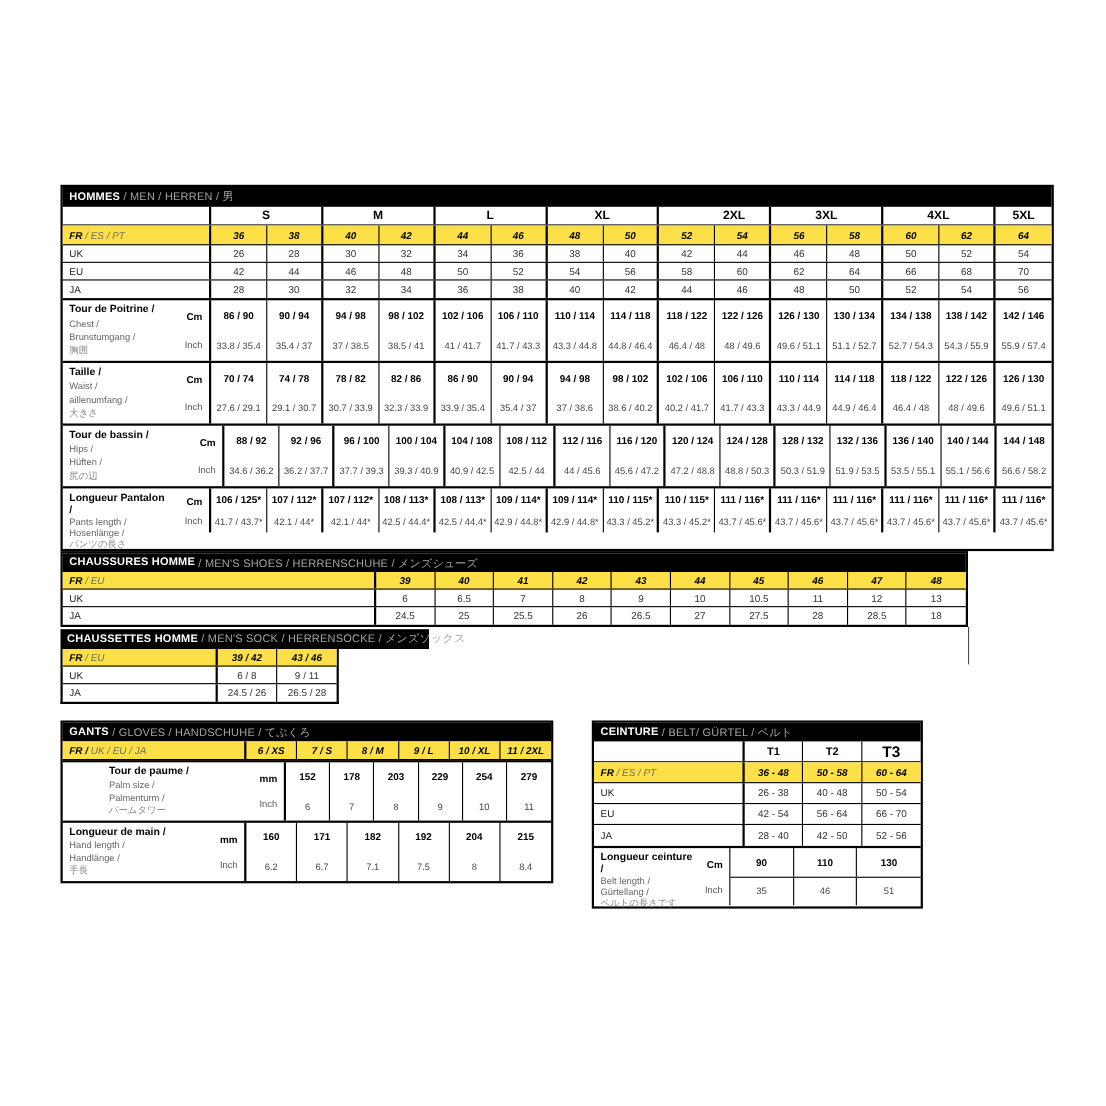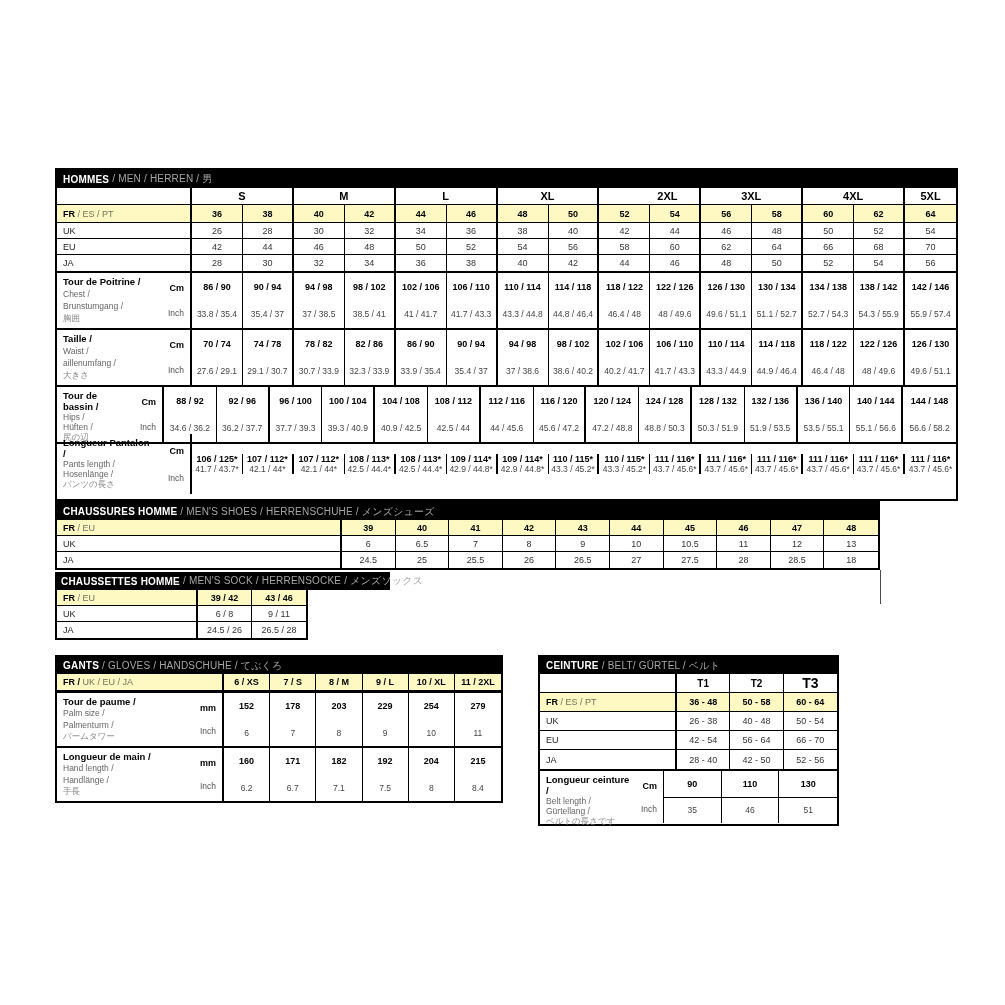--- a/index.html
+++ b/index.html
@@ -17,21 +17,21 @@
       border-right:2px solid #000;box-sizing:border-box;font-size:9px;color:#222;white-space:pre;}
   .rl .fr{font-weight:bold;color:#000;}
   .rl .frr{color:#70705a;white-space:pre;}
   .cell{display:flex;align-items:center;justify-content:center;border-right:1px solid #000;
         box-sizing:border-box;font-size:9px;color:#333;}
   .cell:last-child{border-right:none;}
   .cell.thick{border-right-width:2px;}
   .cell.grp{font-size:11px;font-weight:bold;color:#000;}
   .cell.bold{font-weight:bold;color:#000;}
   .cell.dim{color:#444;font-size:8.5px;}
-  .ryellow{background:#fef9c3;}
+  .ryellow{background:#fde047;font-style:italic;}
   .ryellow .cell{font-weight:bold;color:#000;}
   .sect{display:flex;border-top:2px solid #000;box-sizing:border-box;}
   .sect-label{display:flex;justify-content:space-between;border-right:2px solid #000;
               box-sizing:border-box;padding:3px 0 3px 6px;}
   .lines{display:flex;flex-direction:column;justify-content:space-between;}
   .lines .l1{font-size:9.5px;font-weight:bold;color:#000;}
   .lines .l2{font-size:8.5px;color:#666;}
   .lines .jp{color:#888;}
   .units{display:flex;flex-direction:column;box-sizing:border-box;padding-right:6px;}
   .units .u{flex:1;display:flex;align-items:center;justify-content:flex-end;}
@@ -291,21 +291,21 @@
           <div class="v top">122 / 126</div>
           <div class="v bot">48 / 49.6</div>
         </div>
         <div class="col2">
           <div class="v top">126 / 130</div>
           <div class="v bot">49.6 / 51.1</div>
         </div>
       </div>
     </div>
     <div class="sect" style="height: 57px;">
-      <div class="sect-label" style="width: 107px;">
+      <div class="sect-label" style="width: 147px;">
         <div class="lines">
           <div class="l1">Tour de bassin /</div>
           <div class="l2">Hips /</div>
           <div class="l2">Hüften /</div>
           <div class="l2 jp">尻の辺</div>
         </div>
         <div class="units" style="width: 36px;">
           <div class="u u1">Cm</div>
           <div class="u u2">Inch</div>
         </div>
@@ -366,21 +366,21 @@
         <div class="col2 thick">
           <div class="v top">140 / 144</div>
           <div class="v bot">55.1 / 56.6</div>
         </div>
         <div class="col2">
           <div class="v top">144 / 148</div>
           <div class="v bot">56.6 / 58.2</div>
         </div>
       </div>
     </div>
-    <div class="sect" style="height: 42px; align-items: center;">
+    <div class="sect" style="height: 42px;">
       <div class="sect-label" style="width: 135px;">
         <div class="lines">
           <div class="l1">Longueur Pantalon /</div>
           <div class="l2">Pants length /</div>
           <div class="l2">Hosenlänge /</div>
           <div class="l2 jp">パンツの長さ</div>
         </div>
         <div class="units" style="width: 36px;">
           <div class="u u1">Cm</div>
           <div class="u u2">Inch</div>
@@ -519,21 +519,21 @@
   <div class="bar" style="height:17px;"><span>GANTS</span><span class="rest"> / GLOVES / HANDSCHUHE / てぶくろ</span></div>
   <div class="row g-gloves ryellow bb1" style="height:17px;">
     <div class="rl"><span class="fr">FR /</span><span class="frr"> UK / EU / JA</span></div>
     <div class="cell bold">6 / XS</div>
       <div class="cell bold">7 / S</div>
       <div class="cell bold">8 / M</div>
       <div class="cell bold">9 / L</div>
       <div class="cell bold">10 / XL</div>
       <div class="cell bold">11 / 2XL</div>
   </div>
-  <div class="sect" style="height: 55px;">
+  <div class="sect" style="height: 55px; padding-left: 36px;">
       <div class="sect-label" style="width: 167px;">
         <div class="lines">
           <div class="l1">Tour de paume /</div>
           <div class="l2">Palm size /</div>
           <div class="l2">Palmenturm /</div>
           <div class="l2 jp">パームタワー</div>
         </div>
         <div class="units" style="width: 38px;">
           <div class="u u1">mm</div>
           <div class="u u2">Inch</div>

